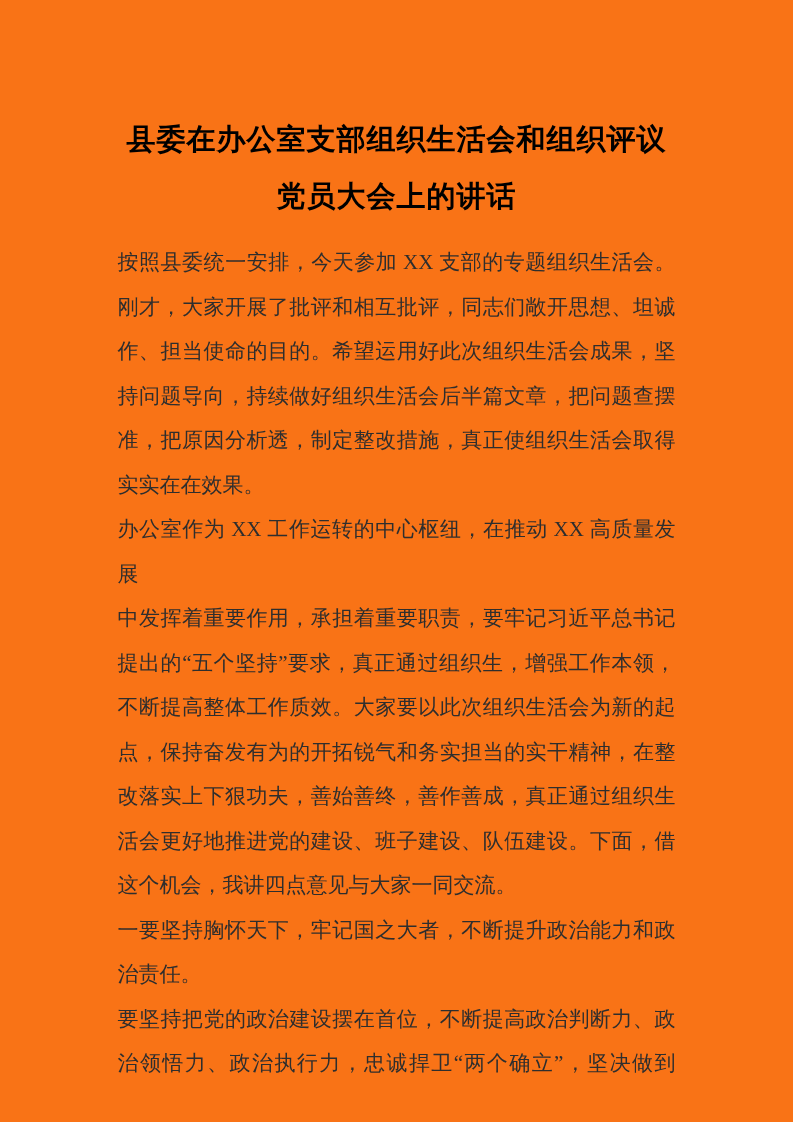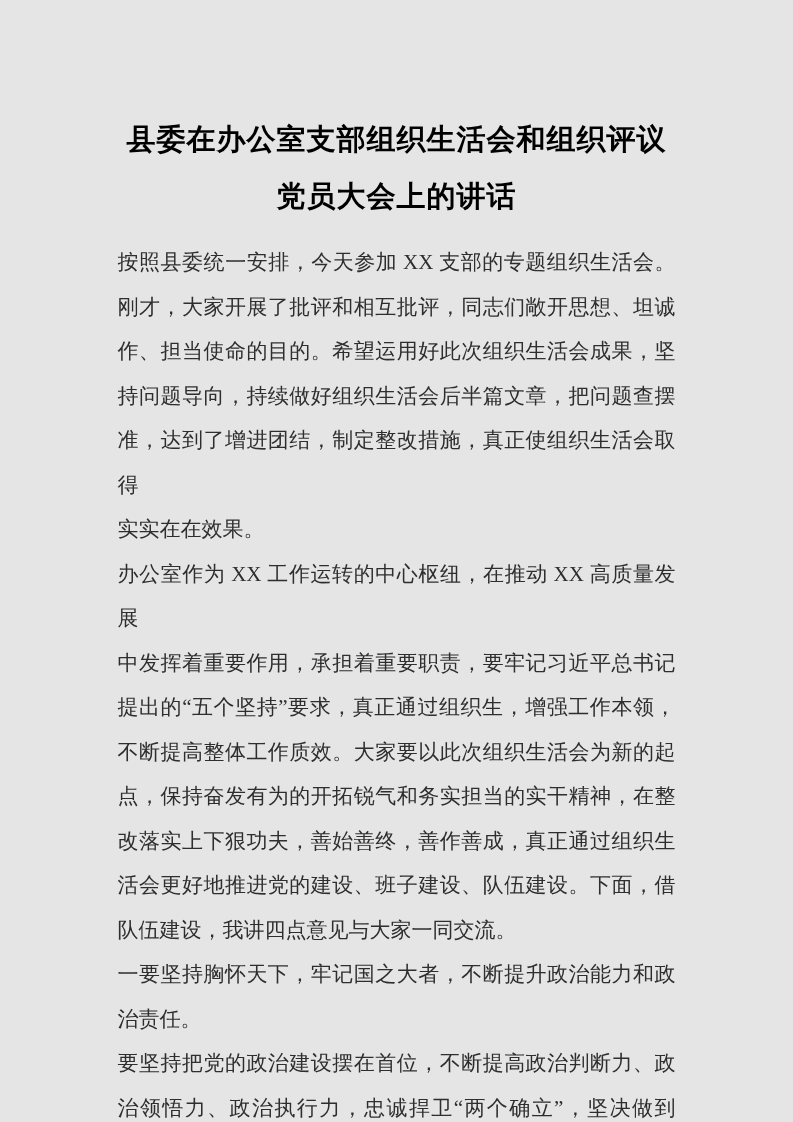--- a/index.html
+++ b/index.html
@@ -9,21 +9,21 @@
   }
   body {
     width: 793px;
     height: 1122px;
     font-family: "Liberation Serif", "DejaVu Serif", serif;
   }
   .page {
     box-sizing: border-box;
     width: 793px;
     height: 1122px;
-    background: #e5e5e5;
+    background: #f97316;
     padding-top: 111px;
     overflow: hidden;
   }
   .doc-title {
     margin: 0 0 15px 0;
     font-size: 29px;
     line-height: 57px;
     font-weight: 700;
     text-align: center;
     color: #000000;
@@ -58,31 +58,31 @@
   <h1 class="doc-title">
     <span class="title-line">县委在办公室支部组织生活会和组织评议</span>
     <span class="title-line">党员大会上的讲话</span>
   </h1>
 
   <div class="doc-body">
     <p class="line">按照县委统一安排，今天参加 XX 支部的专题组织生活会。</p>
     <p class="line">刚才，大家开展了批评和相互批评，同志们敞开思想、坦诚</p>
     <p class="line">作、担当使命的目的。希望运用好此次组织生活会成果，坚</p>
     <p class="line">持问题导向，持续做好组织生活会后半篇文章，把问题查摆</p>
-    <p class="line">准，达到了增进团结，制定整改措施，真正使组织生活会取得</p>
+    <p class="line">准，把原因分析透，制定整改措施，真正使组织生活会取得</p>
     <p class="line short">实实在在效果。</p>
 
     <p class="line">办公室作为 XX 工作运转的中心枢纽，在推动 XX 高质量发展</p>
     <p class="line">中发挥着重要作用，承担着重要职责，要牢记习近平总书记</p>
     <p class="line">提出的“五个坚持”要求，真正通过组织生，增强工作本领，</p>
     <p class="line">不断提高整体工作质效。大家要以此次组织生活会为新的起</p>
     <p class="line">点，保持奋发有为的开拓锐气和务实担当的实干精神，在整</p>
     <p class="line">改落实上下狠功夫，善始善终，善作善成，真正通过组织生</p>
     <p class="line">活会更好地推进党的建设、班子建设、队伍建设。下面，借</p>
-    <p class="line short">队伍建设，我讲四点意见与大家一同交流。</p>
+    <p class="line short">这个机会，我讲四点意见与大家一同交流。</p>
 
     <p class="line">一要坚持胸怀天下，牢记国之大者，不断提升政治能力和政</p>
     <p class="line short">治责任。</p>
 
     <p class="line">要坚持把党的政治建设摆在首位，不断提高政治判断力、政</p>
     <p class="line">治领悟力、政治执行力，忠诚捍卫“两个确立”，坚决做到</p>
   </div>
 
 </div>
 

